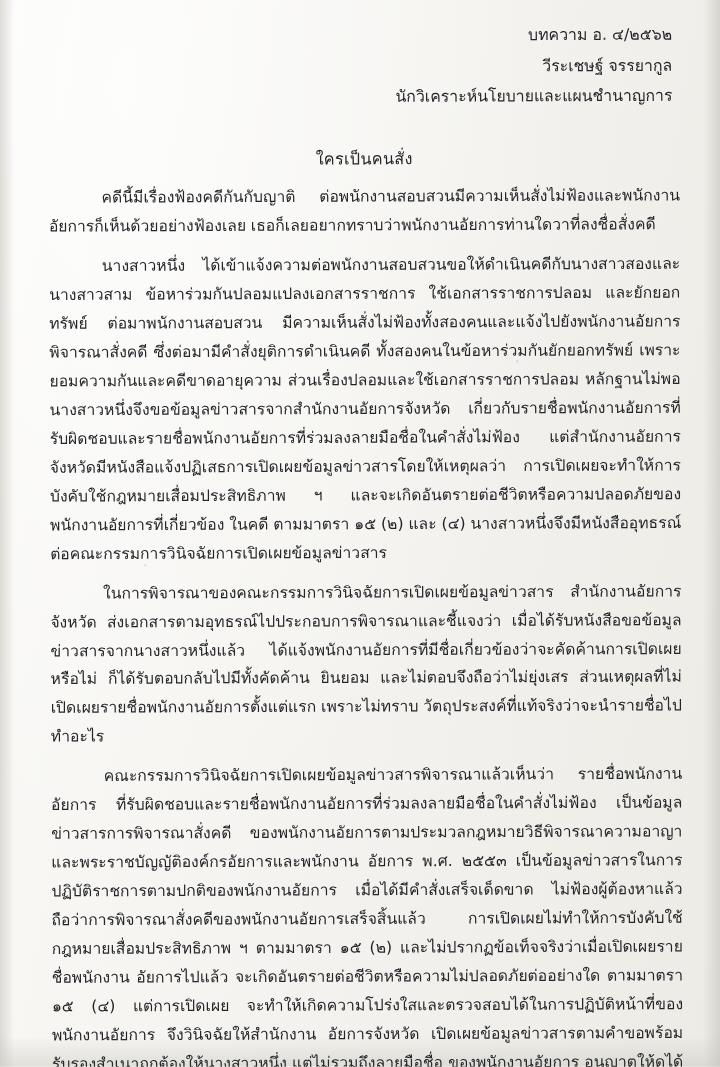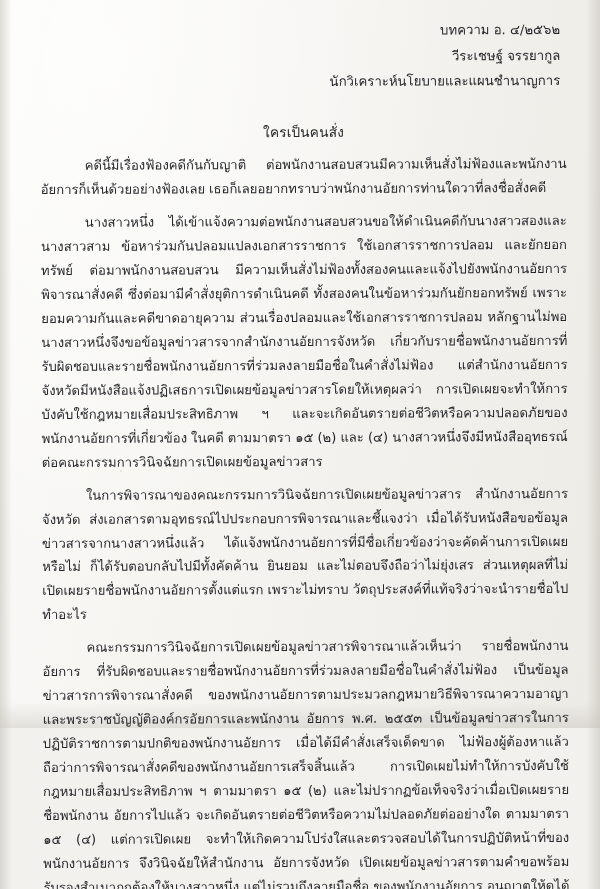--- a/index.html
+++ b/index.html
@@ -9,21 +9,21 @@
   body {
     width: 600px;
     height: 889px;
     background: #f2f1ed;
     font-family: "DejaVu Sans", sans-serif;
     overflow: hidden;
   }
   .page {
     position: relative;
     width: 600px;
-    height: 728px;
+    height: 889px;
     background: #f4f3ef;
     background-image:
       linear-gradient(100deg, rgba(255,255,255,0.55) 0%, rgba(246,245,241,0.2) 45%, rgba(222,220,213,0.35) 100%),
       radial-gradient(ellipse at 18% 8%, rgba(255,255,255,0.75) 0%, rgba(255,255,255,0) 55%);
     box-sizing: border-box;
     padding: 0;
     color: #25262a;
   }
   .paper-edge-left {
     position: absolute;

